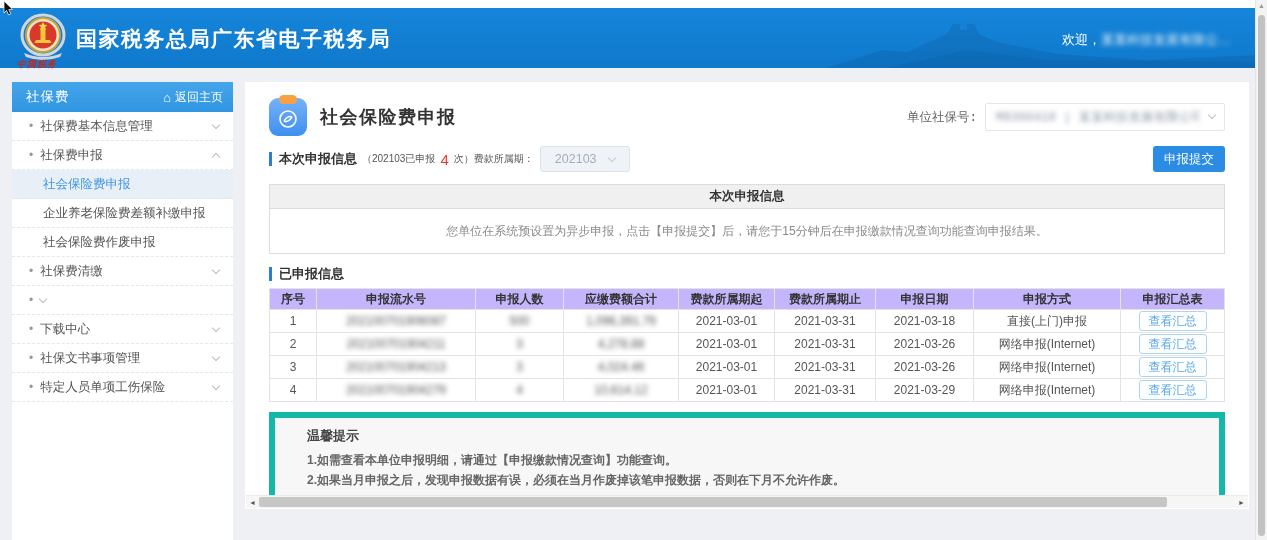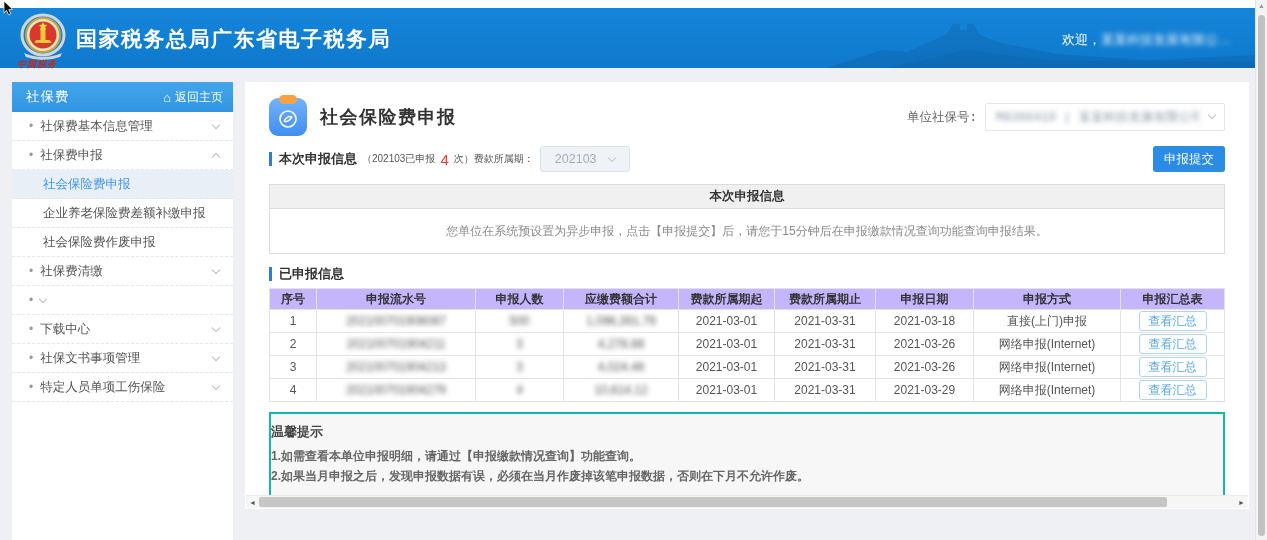--- a/index.html
+++ b/index.html
@@ -79,21 +79,21 @@
   .notice-body{ height:44px; display:flex; align-items:center; justify-content:center; font-size:12px; color:#8a8a8a; }
 
   .sec-row{ display:flex; align-items:center; margin-top:10px; height:20px; }
   .decl-table{ margin-top:4px; width:100%; border-collapse:collapse; table-layout:fixed; }
   .decl-table th,.decl-table td{ border:1px solid #e3e3e3; text-align:center; font-size:12px; height:23px;
                                  color:#555; padding:1px 4px; overflow:hidden; white-space:nowrap; }
   .decl-table th{ color:#333; font-weight:bold; height:21px; background:#c4b5fd; }
   .view-btn{ display:inline-block; border:1px solid #aed3f3; color:#58a6e8; background:#fdfeff; font-size:12px;
              border-radius:3px; padding:1px 9px; cursor:pointer; line-height:16px; }
 
-  .tips{ margin-top:10px; background:#f7f7f7; border:2px solid #14b8a6; padding:9px 0 10px; }
+  .tips{ margin-top:10px; background:#f7f7f7; border:6px solid #14b8a6; padding:9px 32px 10px; }
   .tips-title{ font-size:13px; font-weight:bold; color:#444; margin-bottom:5px; }
   .tips-line{ font-size:12px; color:#666; line-height:20px;font-weight:bold; }
 
   .hscroll{ position:absolute; left:1px; right:1px; bottom:1px; height:13px; background:#f6f6f6;
             border-top:1px solid #ebebeb; display:flex; align-items:center; z-index:6; }
   .harrow{ width:13px; font-size:7px; color:#555; text-align:center; flex:none; user-select:none; cursor:pointer; }
   .htrack{ flex:1; position:relative; height:100%; }
   .hthumb{ position:absolute; left:0; top:1px; bottom:1px; width:93%; background:#c6c6c6; border-radius:2px; cursor:grab; }
 </style>
 </head>

